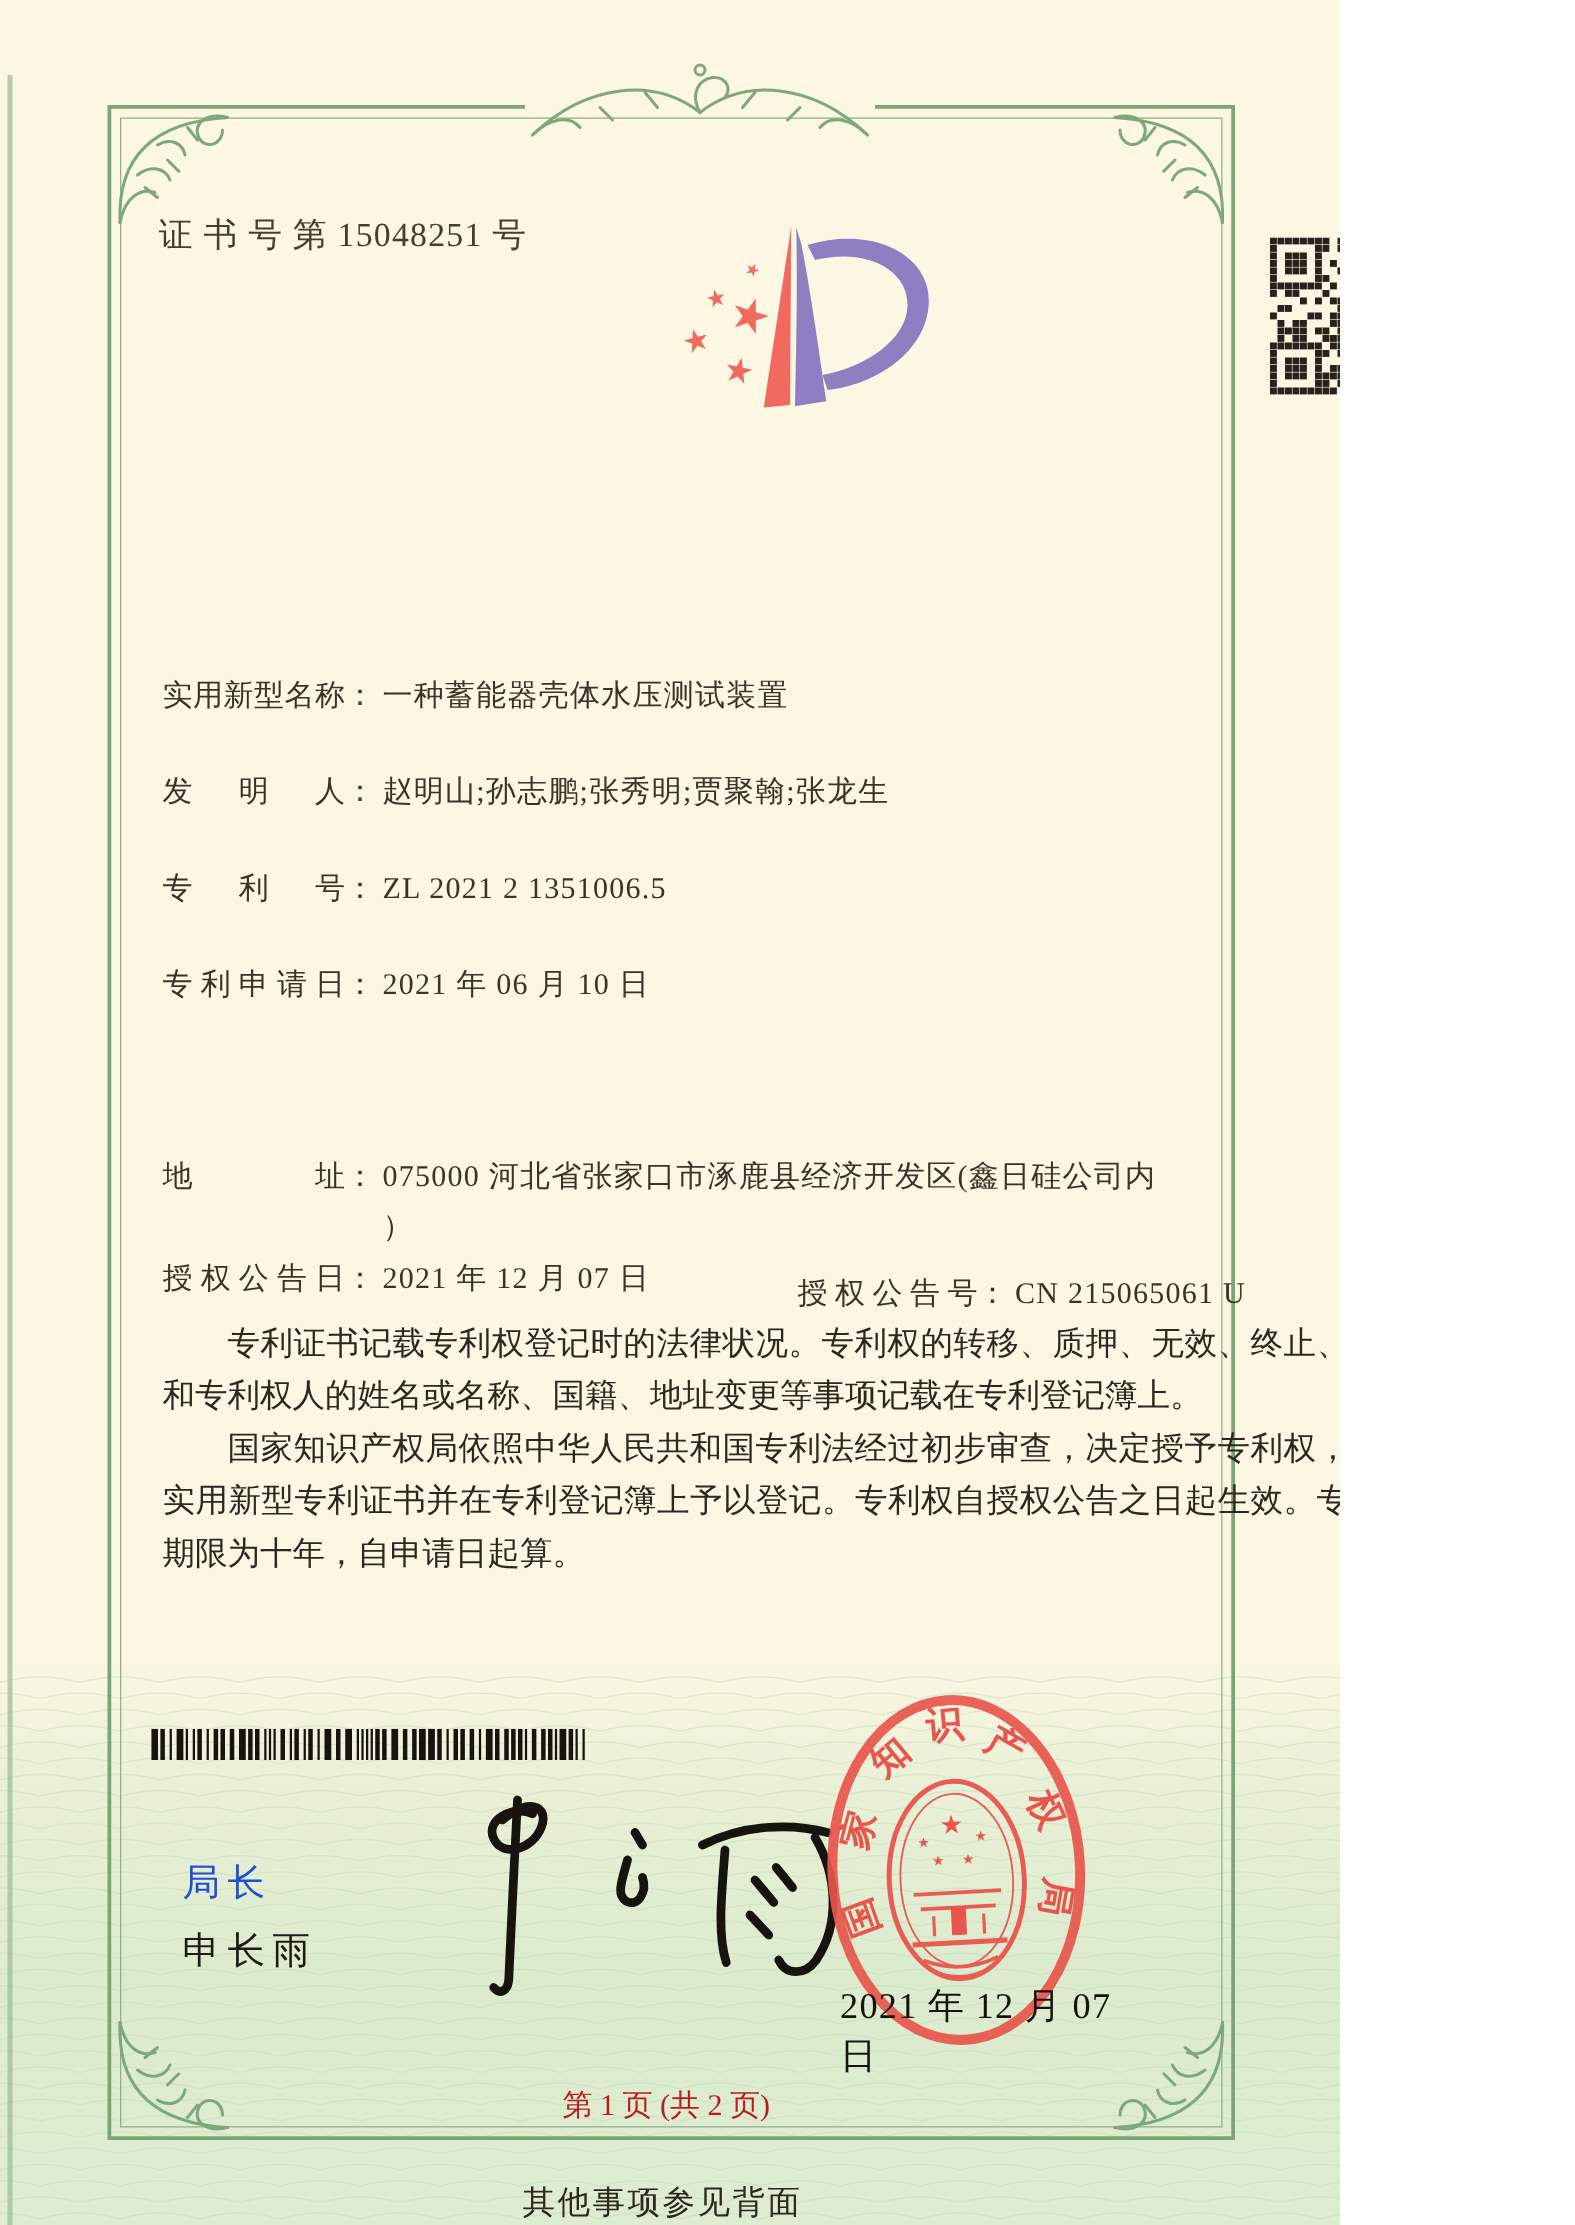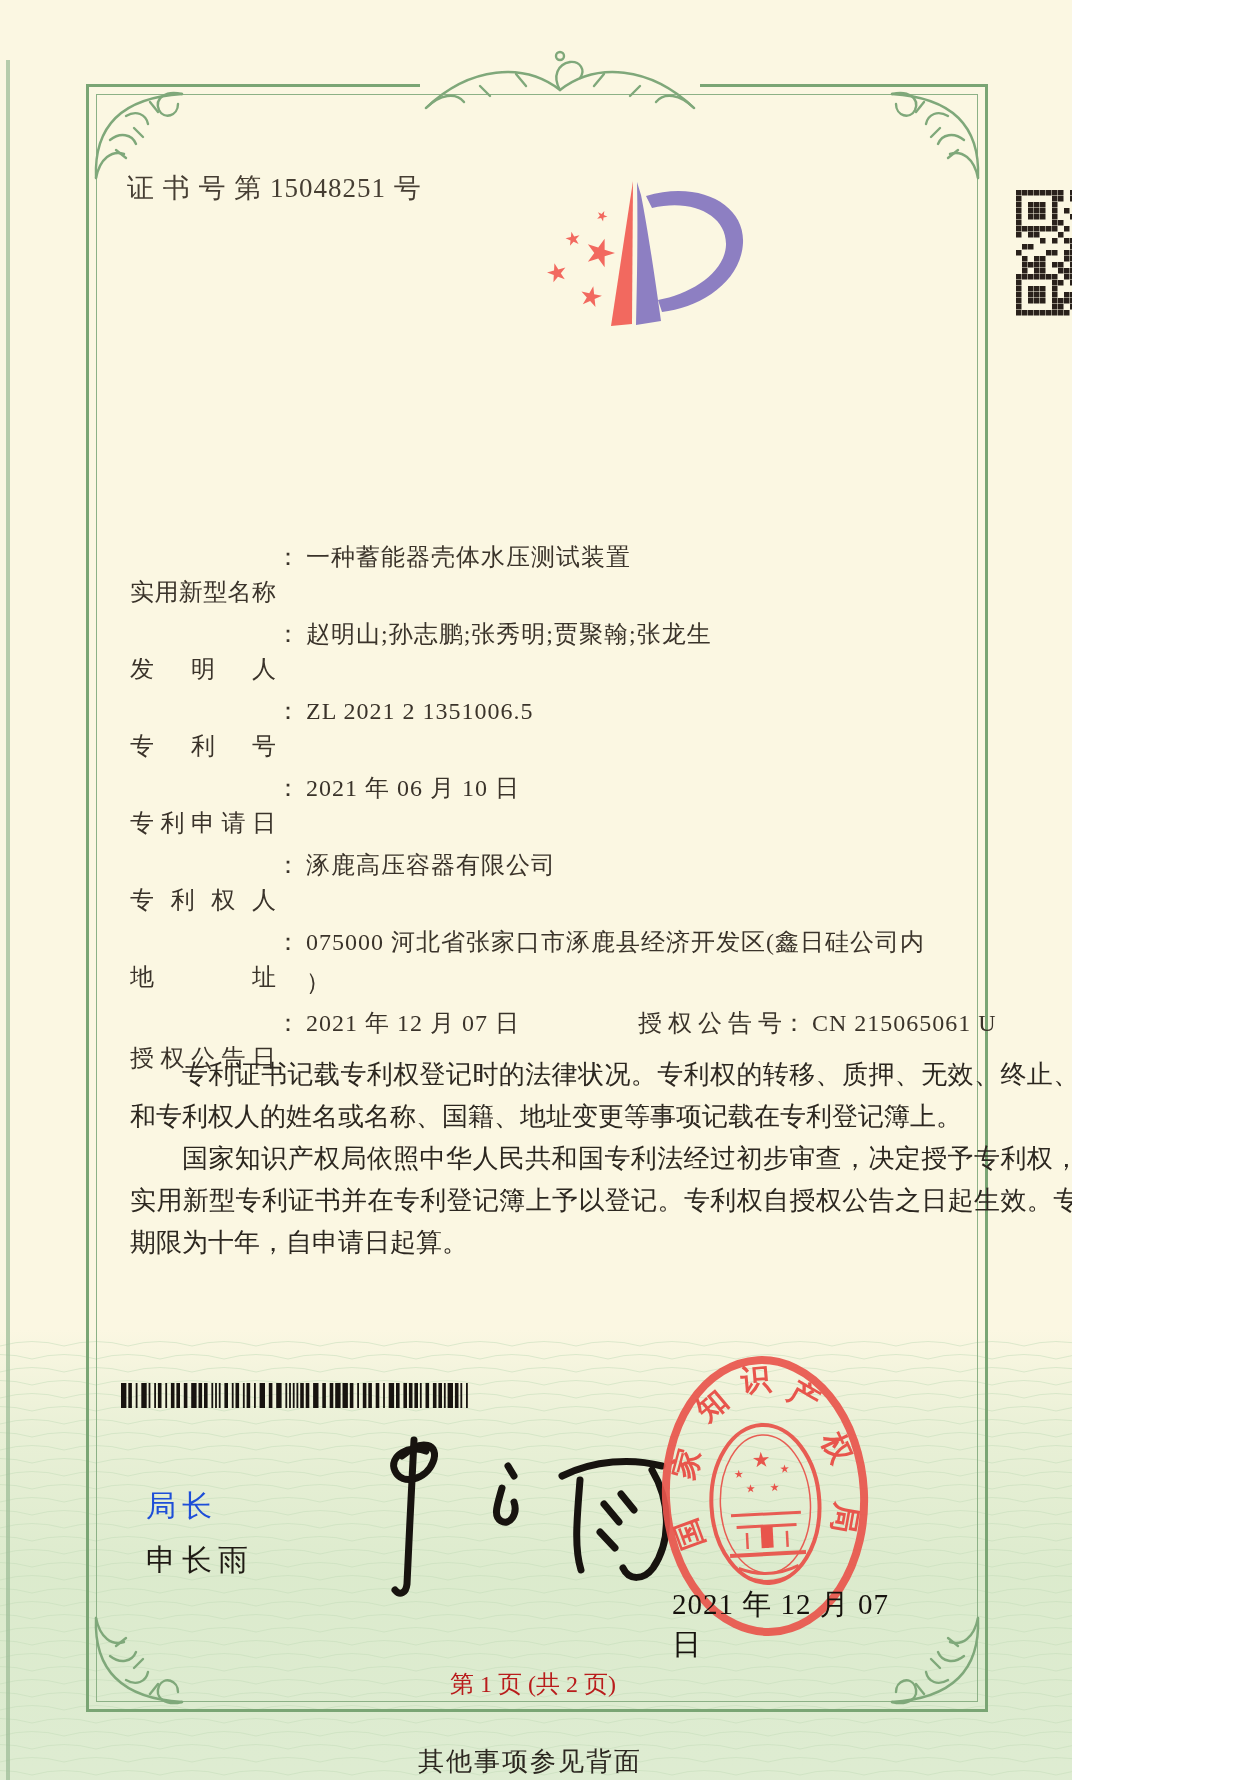--- a/index.html
+++ b/index.html
@@ -30,25 +30,25 @@
   
   .cert-no{position:absolute; left:127px; top:170px; font-size:27px; letter-spacing:1px; color:#463e33;}
   .logo{position:absolute; left:540px; top:145px;}
   .qr{position:absolute; left:1016px; top:190px;}
   .title{
     position:absolute; left:320px; top:380px; font-size:60px; font-weight:bold;
     letter-spacing:6px; color:#201b14; white-space:nowrap;
   }
   
   .frow{position:absolute; left:130px; width:1010px; font-size:24px; line-height:40px; color:#3a332a; white-space:nowrap;}
-  .flabel{display:inline-block; width:146px; text-align:justify; text-align-last:justify; vertical-align:top;margin-top:35px;}
+  .flabel{display:inline-block; width:146px; text-align:justify; text-align-last:justify; vertical-align:top;}
   .fcolon{display:inline-block; margin-right:6px; vertical-align:top;}
   .fvalue{display:inline-block; vertical-align:top; letter-spacing:1px;}
   .fvalue.pre{white-space:pre-line; width:860px;}
-  .grant2{position:absolute; left:508px; top:0; white-space:nowrap;}
+  .grant2{position:absolute; left:508px; top:12px; white-space:nowrap;}
   .g2label{display:inline-block; vertical-align:top;}
   
   .body-text{position:absolute; left:130px; top:1054px; width:1002px; font-size:26px; line-height:42px; text-align:justify; color:#2c2720;}
   .body-text p{margin:0; text-indent:2em;}
   
   .barcode{position:absolute; left:121px; top:1383px;}
   
   .sig-role{position:absolute; left:146px; top:1486px; font-size:30px; letter-spacing:6px; color:#1d4ed8;}
   .sig-name{position:absolute; left:146px; top:1540px; font-size:30px; letter-spacing:6px; color:#1f1a14;}
   .signature{position:absolute; left:350px; top:1418px;}
@@ -417,23 +417,20 @@
   </div>
   <div class="frow" style="top:614px">
     <span class="flabel">发明人</span><span class="fcolon">：</span><span class="fvalue">赵明山;孙志鹏;张秀明;贾聚翰;张龙生</span>
   </div>
   <div class="frow" style="top:691px">
     <span class="flabel">专利号</span><span class="fcolon">：</span><span class="fvalue">ZL 2021 2 1351006.5</span>
   </div>
   <div class="frow" style="top:768px">
     <span class="flabel">专利申请日</span><span class="fcolon">：</span><span class="fvalue">2021 年 06 月 10 日</span>
   </div>
-  <div class="frow" style="top:845px">
-    <span class="flabel">专利权人</span><span class="fcolon">：</span><span class="fvalue">涿鹿高压容器有限公司</span>
-  </div>
   <div class="frow" style="top:922px">
     <span class="flabel">地址</span><span class="fcolon">：</span><span class="fvalue pre">075000  河北省张家口市涿鹿县经济开发区(鑫日硅公司内
 ）</span>
   </div>
   <div class="frow" style="top:1003px">
     <span class="flabel">授权公告日</span><span class="fcolon">：</span><span class="fvalue">2021 年 12 月 07 日</span>
     <span class="grant2">
       <span class="g2label">授 权 公 告 号</span><span class="fcolon">：</span><span class="fvalue">CN 215065061 U</span>
     </span>
   </div>

